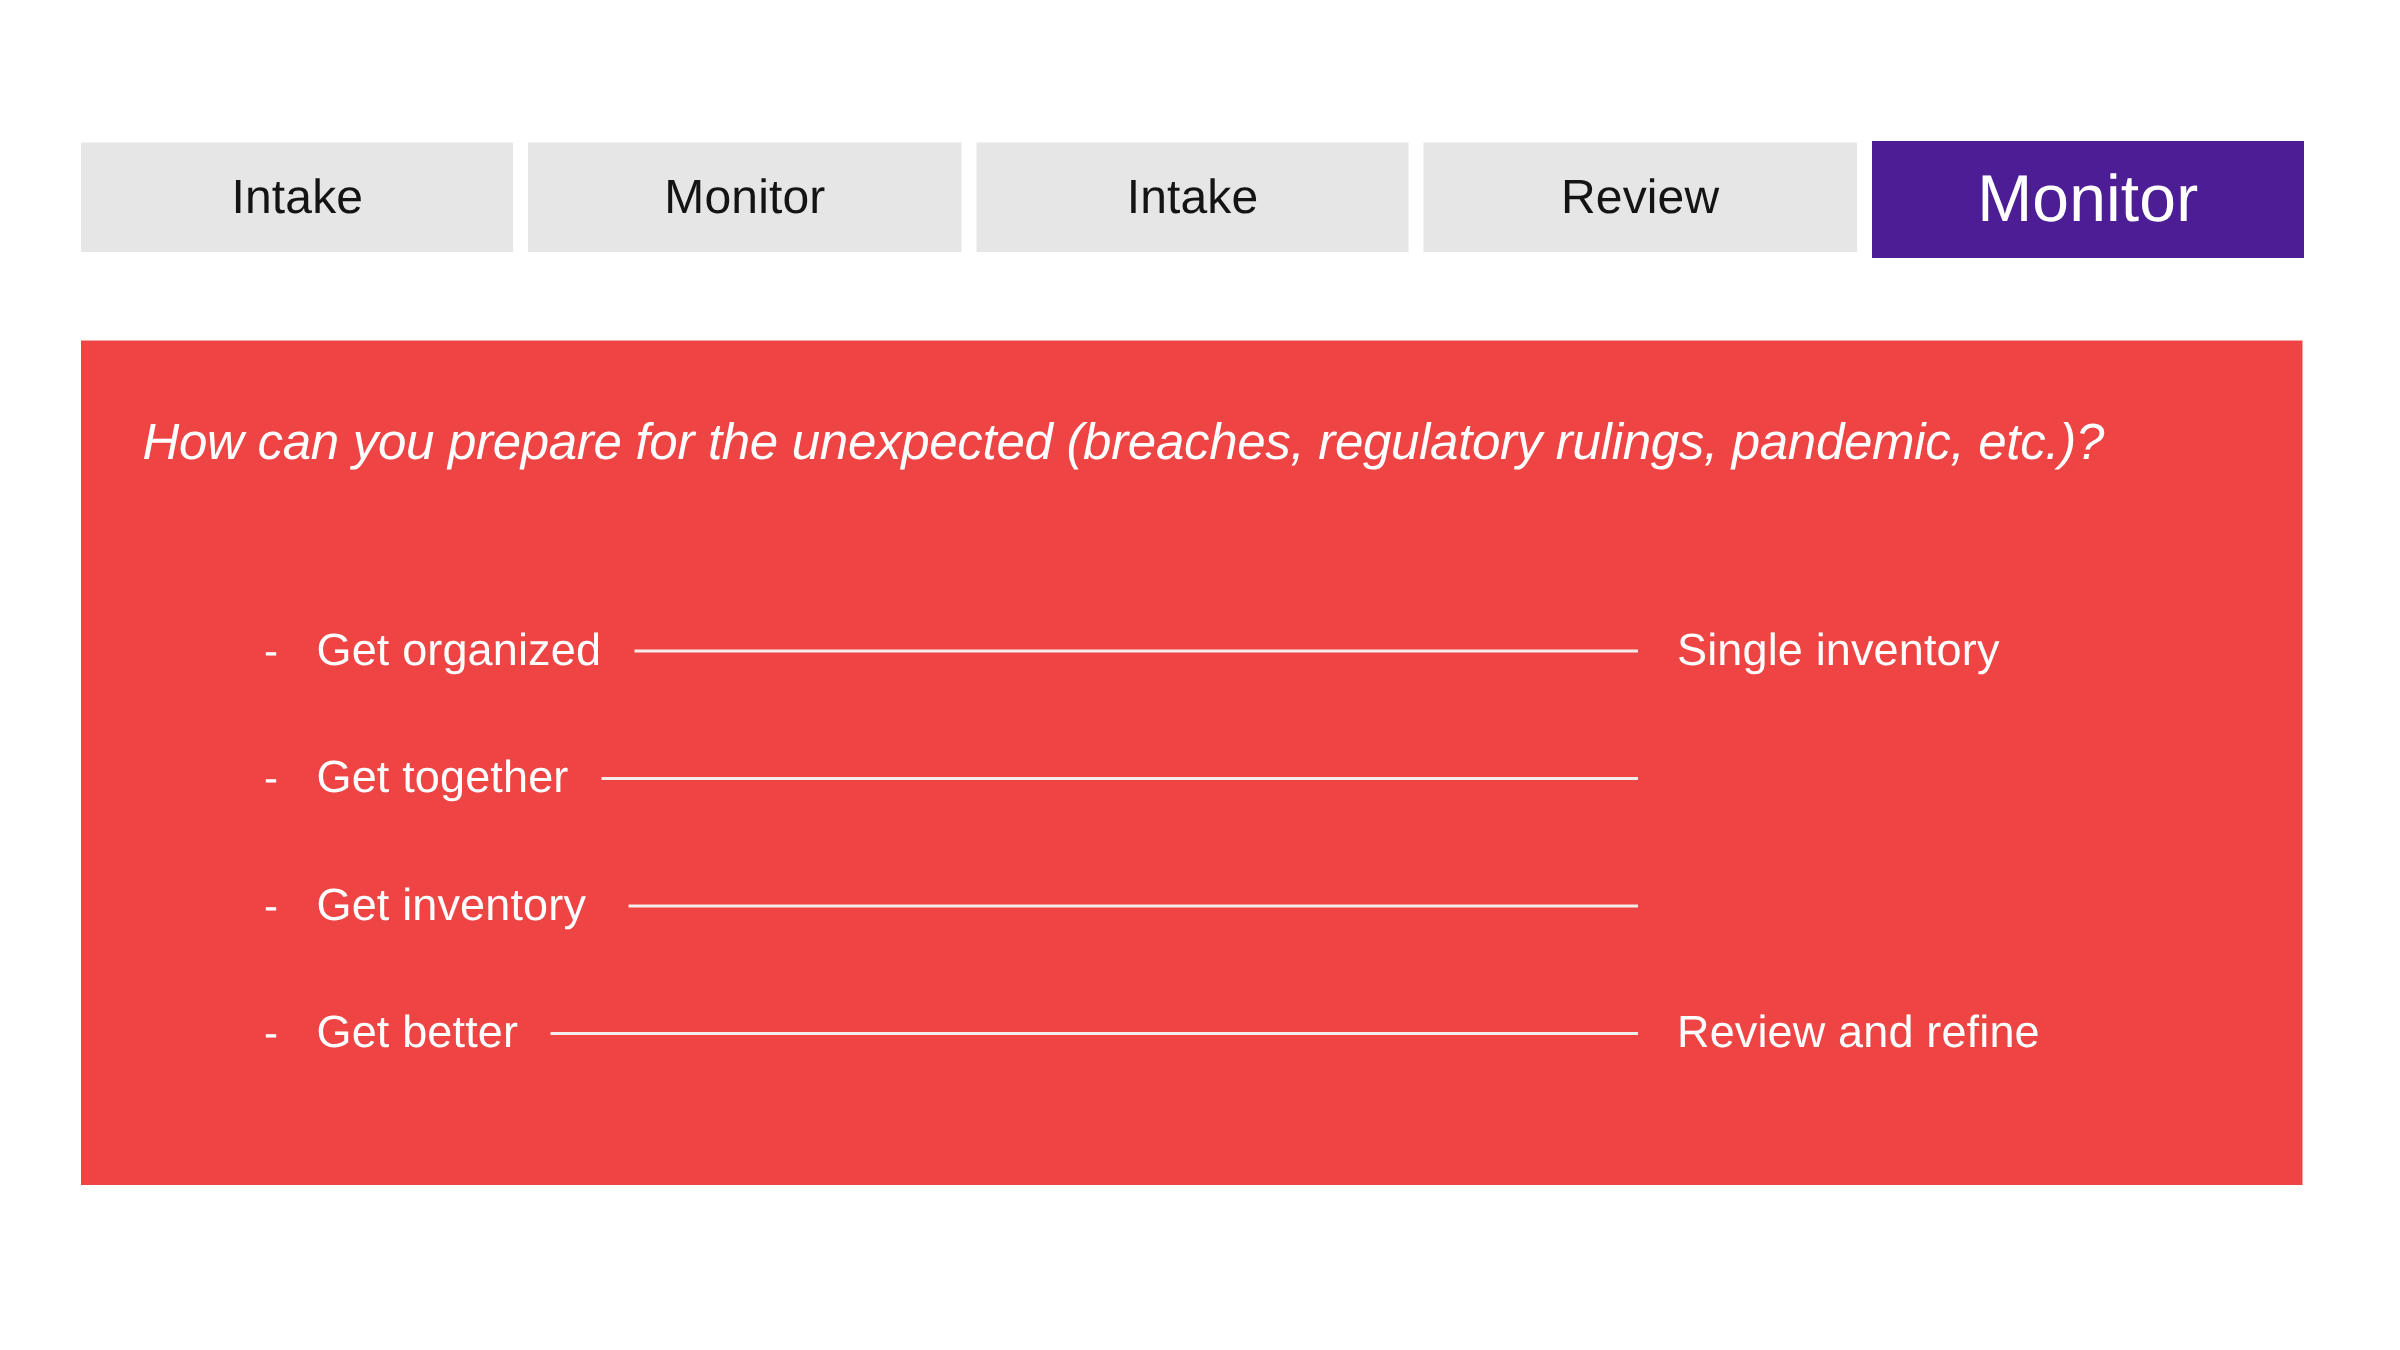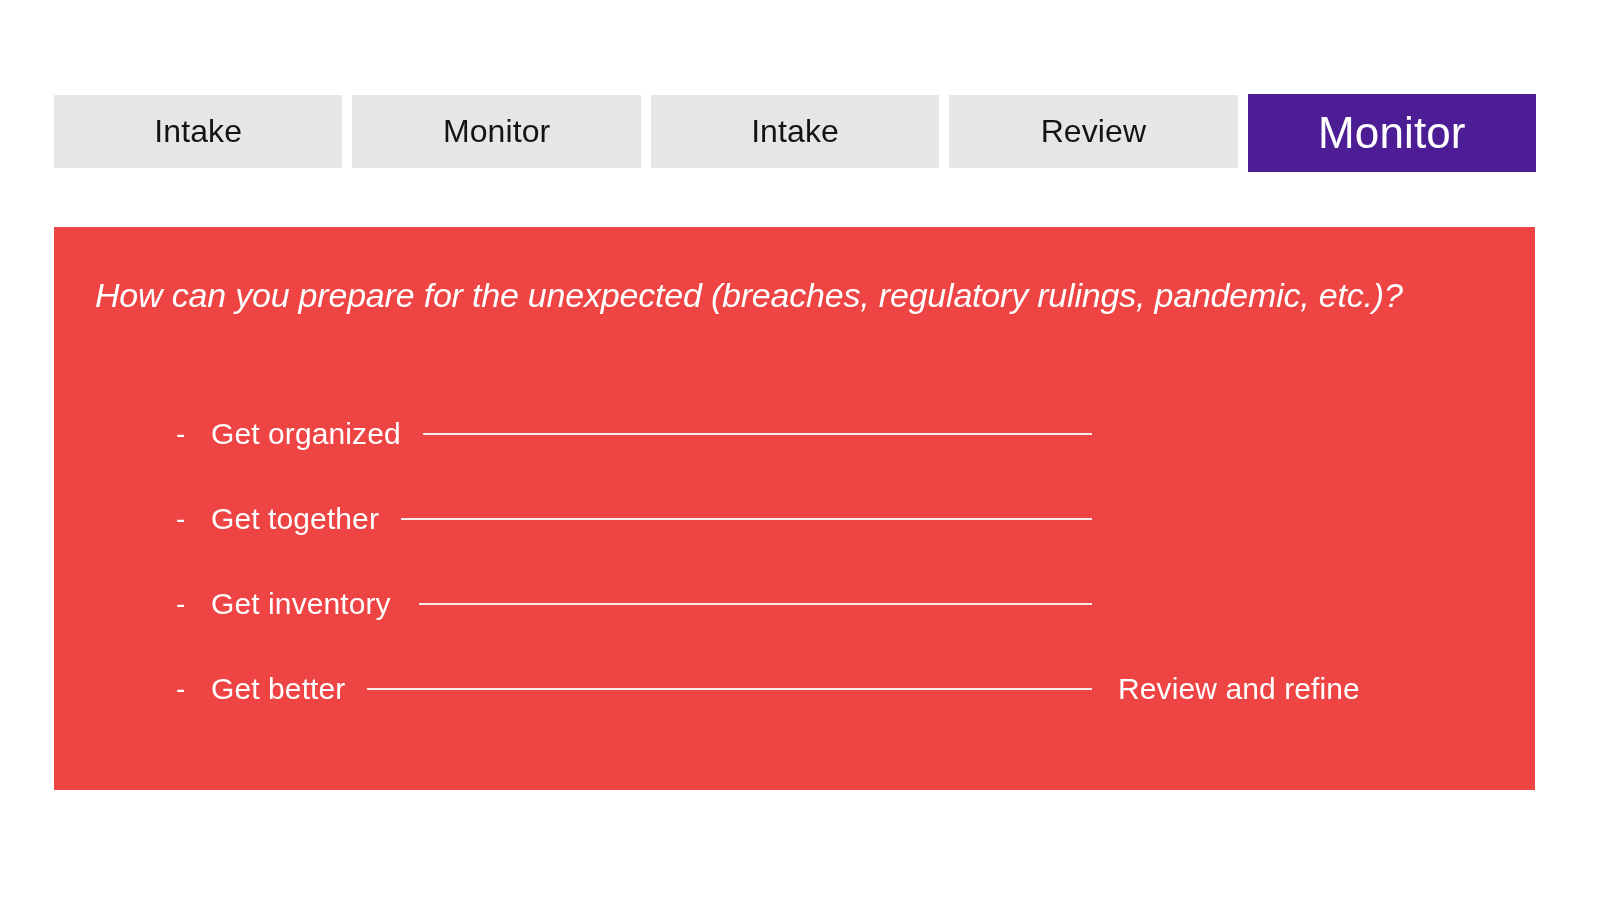--- a/index.html
+++ b/index.html
@@ -162,20 +162,21 @@
   <div class="panel">
 
     <div class="panel-heading">How can you prepare for the unexpected (breaches, regulatory rulings, pandemic, etc.)?</div>
 
     <div class="rows">
 
       <div class="row">
         <span class="row-dash">-</span>
         <span class="row-left">Get organized</span>
         <span class="row-connector" style="left: 369px; right: auto; width: 669px;"></span>
+        <span class="row-right">Single inventory</span>
       </div>
 
       <div class="row">
         <span class="row-dash">-</span>
         <span class="row-left">Get together</span>
         <span class="row-connector" style="left: 347px; right: auto; width: 691px;"></span>
       </div>
 
       <div class="row">
         <span class="row-dash">-</span>

